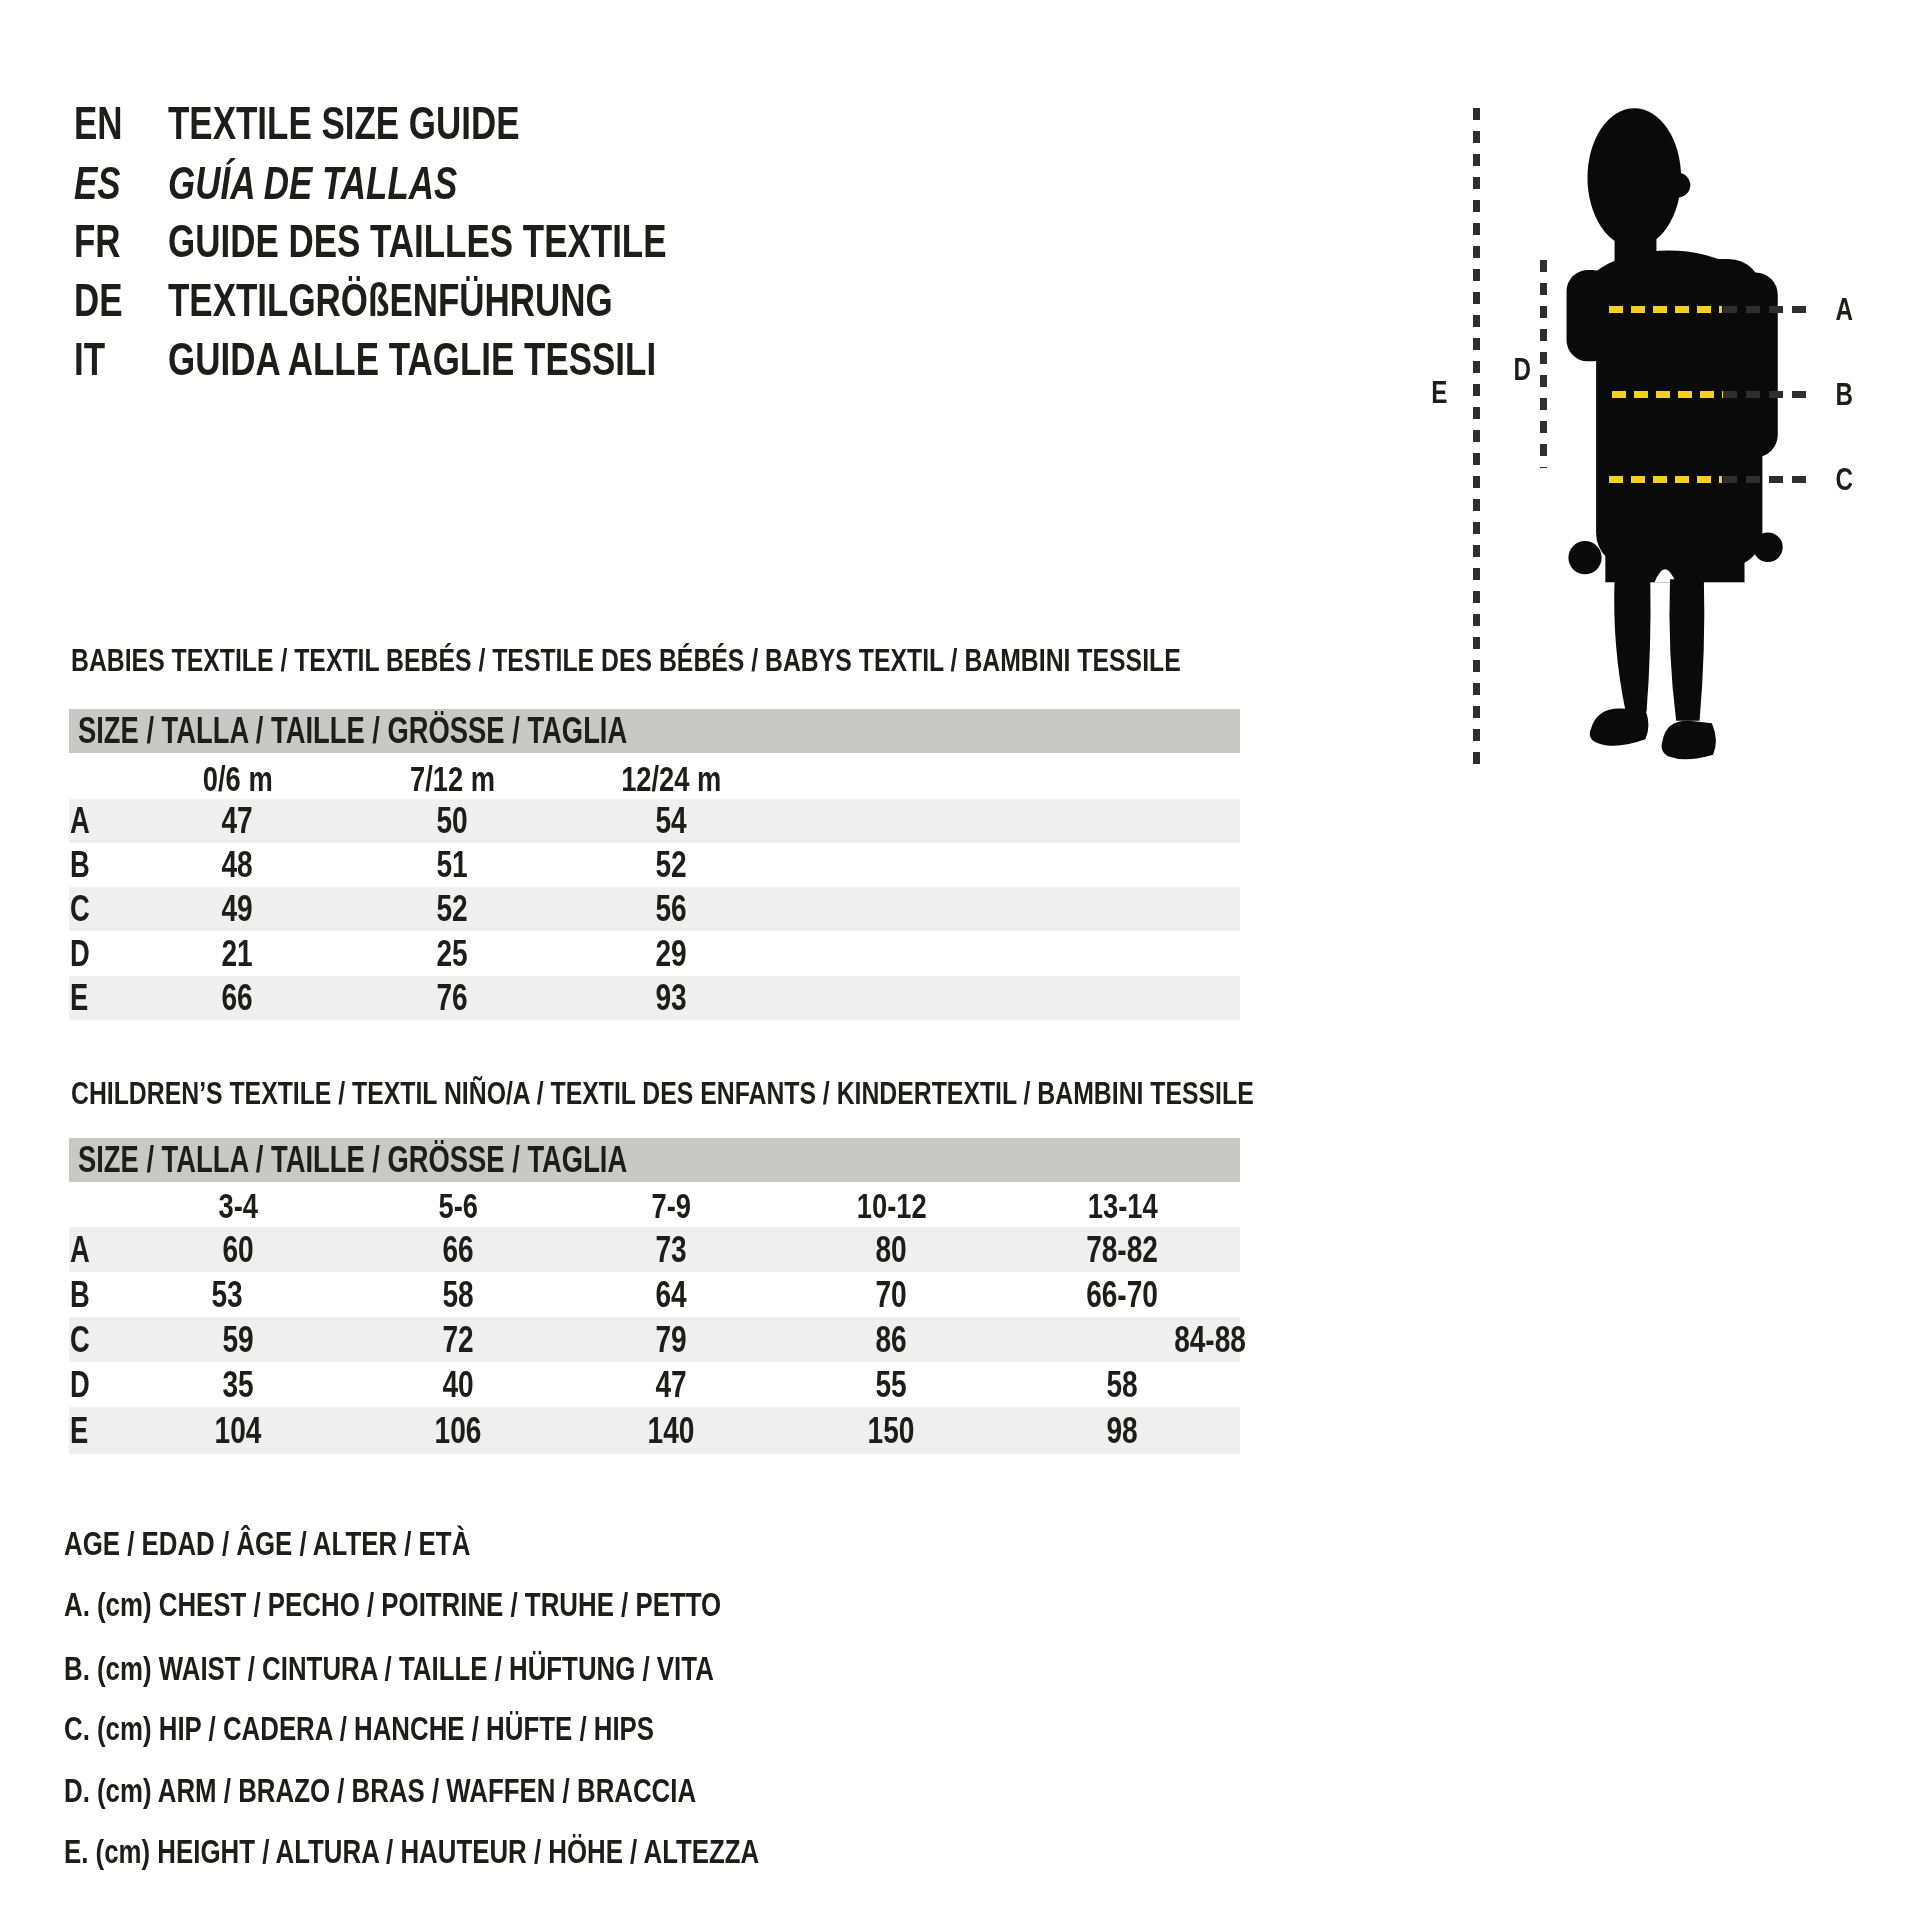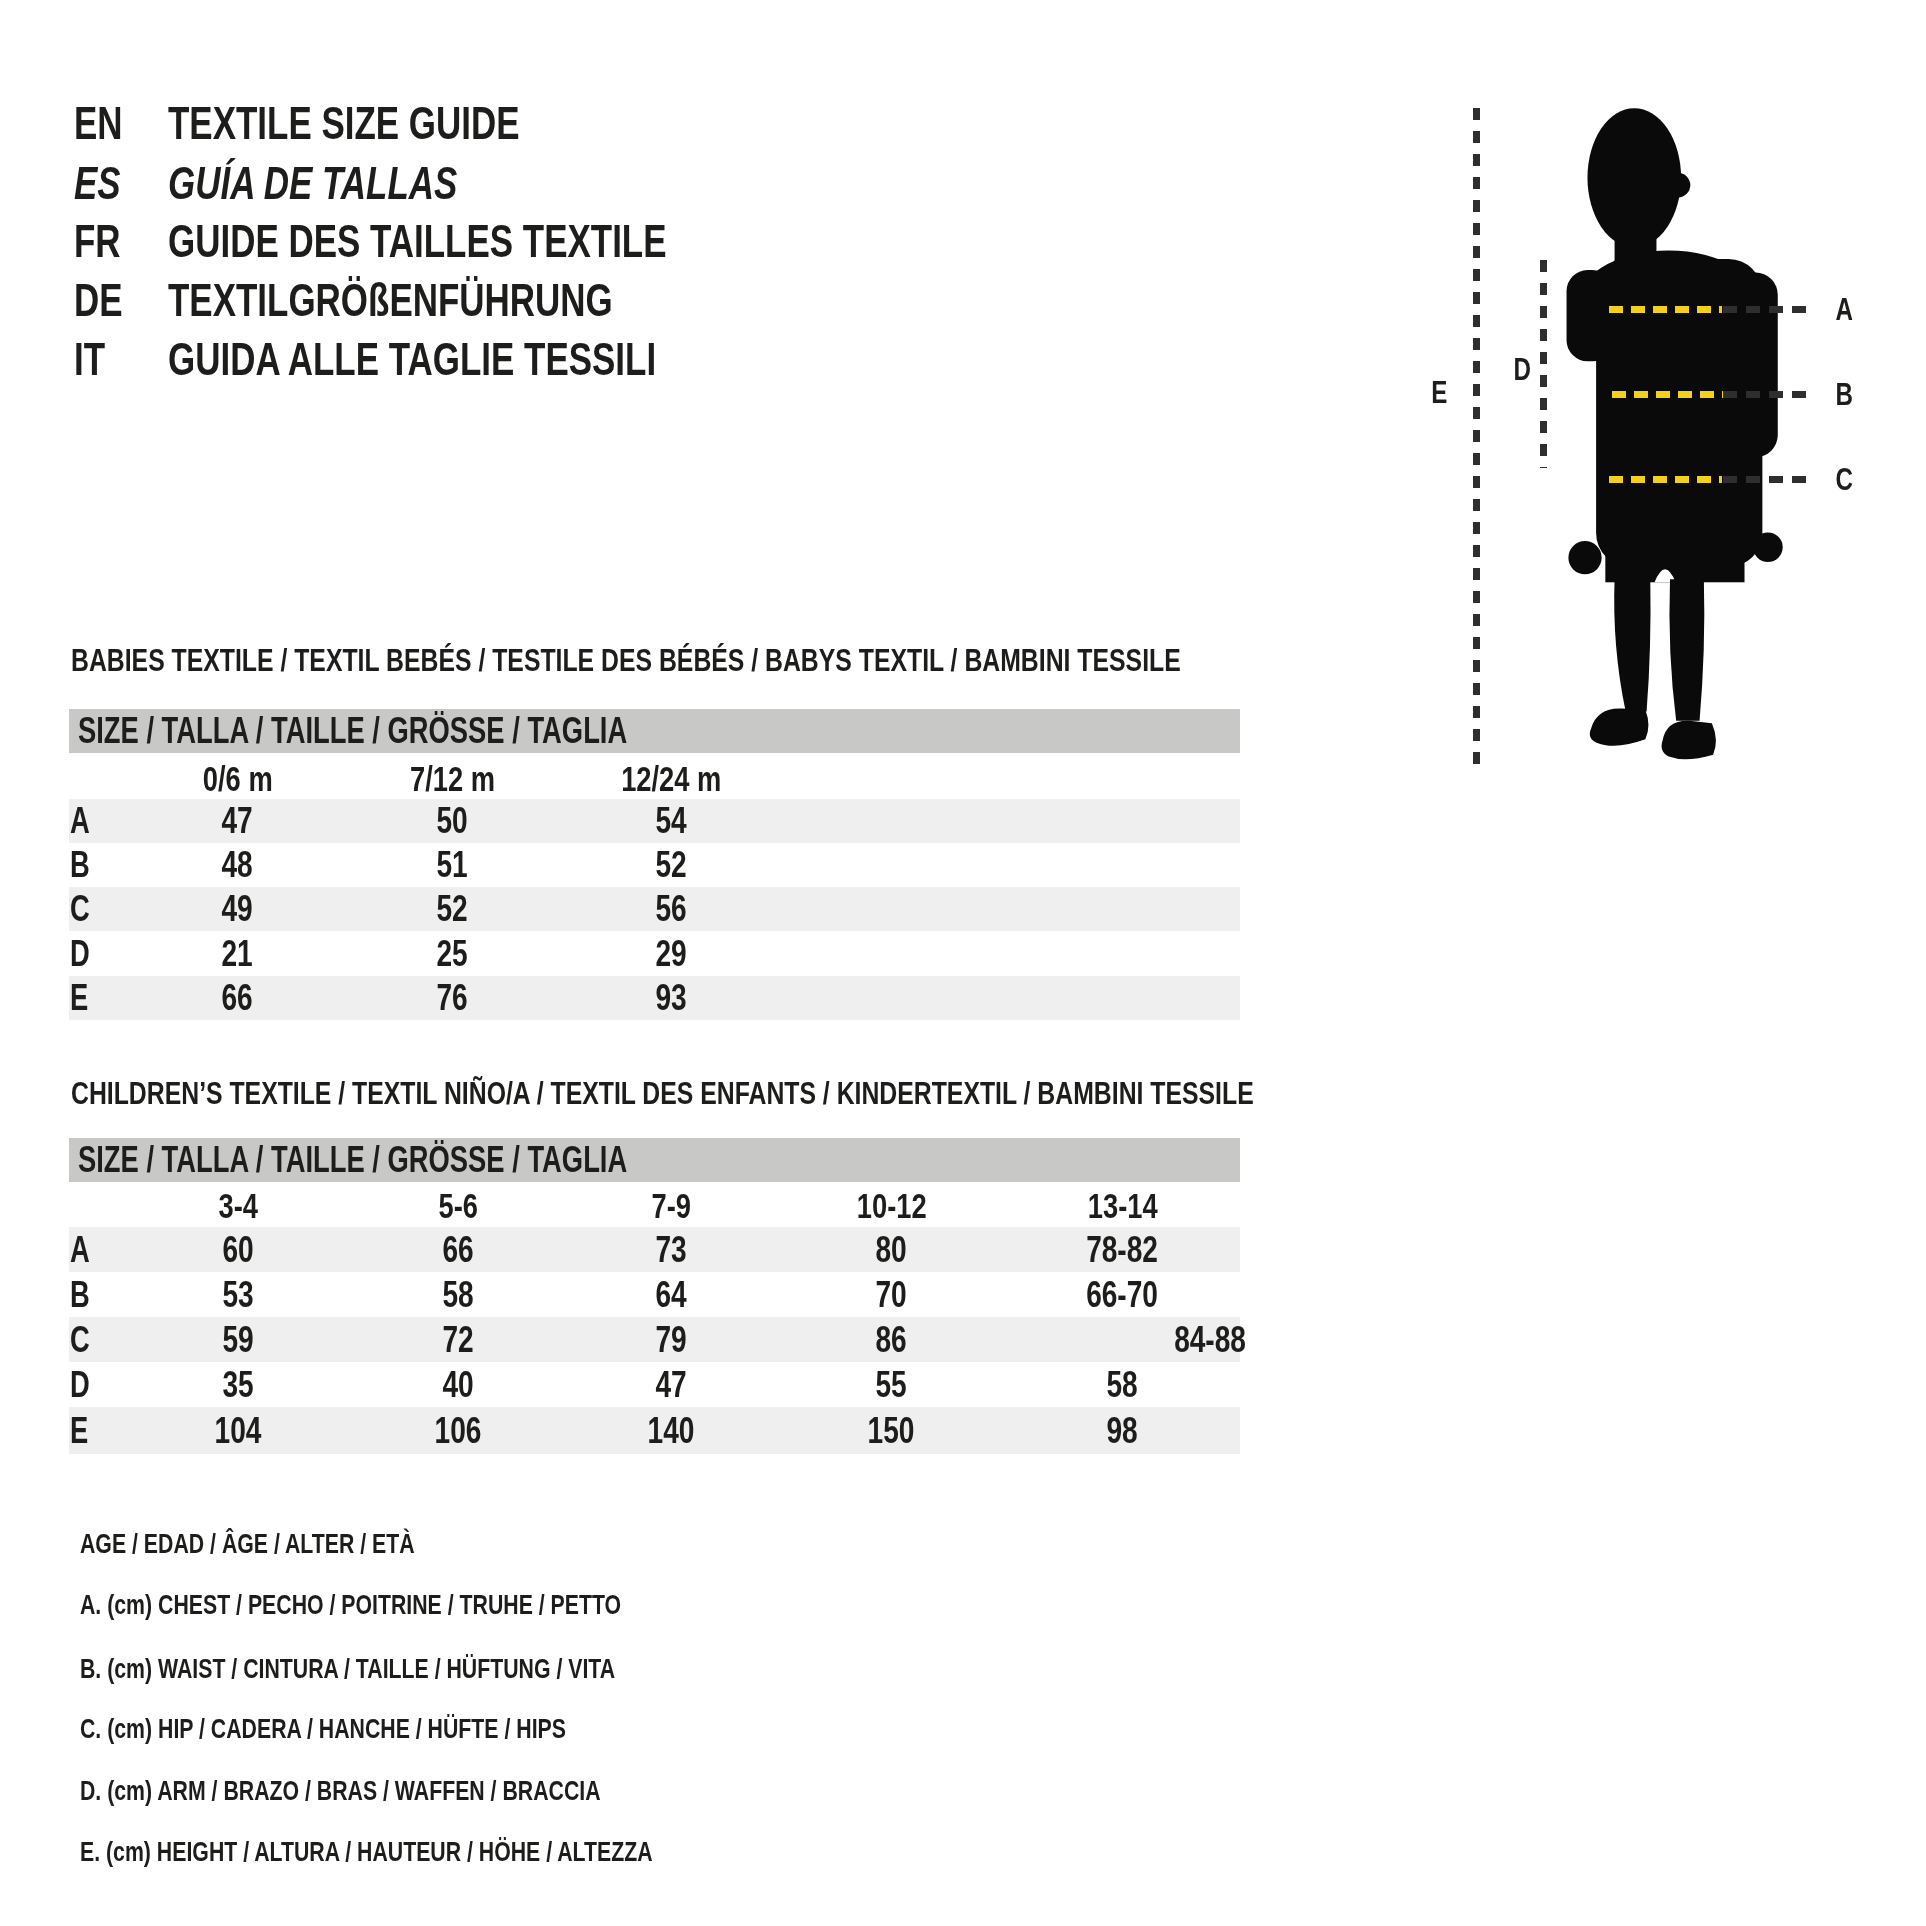--- a/index.html
+++ b/index.html
@@ -18,21 +18,21 @@
   .sec-title{position:absolute;left:71px;height:38px;line-height:38px;font-size:31px;}
   
   .bar{position:absolute;left:69px;width:1171px;height:44px;background:#c8c8c6;}
   .bar-text{position:absolute;left:8.6px;top:0;height:43px;line-height:44px;font-size:36px;}
   .colhead{position:absolute;width:185px;height:39px;line-height:39px;text-align:center;font-size:35px;}
   .trow{position:absolute;left:69px;width:1171px;}
   .stripe{background:#efefef;}
   .rlabel{position:absolute;left:1.2px;top:0;font-size:36px;}
   .cell{position:absolute;width:185px;top:0;text-align:center;font-size:36px;}
   
-  .leg-row{position:absolute;left:80px;height:39px;line-height:39px;font-size:28px;}
+  .leg-row{position:absolute;left:64px;height:39px;line-height:39px;font-size:34px;}
   
   .vdash{position:absolute;width:7.4px;background:repeating-linear-gradient(180deg,#2e2e2e 0 12.3px,transparent 12.3px 23px);}
   .ydash{position:absolute;height:7.4px;background:repeating-linear-gradient(90deg,#f2d01b 0 13.6px,transparent 13.6px 22px);}
   .kdash{position:absolute;height:7.4px;background:repeating-linear-gradient(90deg,#2e2e2e 0 13.6px,transparent 13.6px 23px);}
   .mlabel{position:absolute;width:43px;height:32px;line-height:32px;text-align:center;font-size:31px;}
 </style>
 </head>
 <body>
 
 <div id="canvas">
@@ -164,21 +164,21 @@
     <div class="trow stripe" style="top:1227px;height:45px;line-height:45px;">
       <span class="rlabel t"><span class="c">A</span></span>
       <span class="cell t" style="left:77px;"><span class="cc">60</span></span>
       <span class="cell t" style="left:297px;"><span class="cc">66</span></span>
       <span class="cell t" style="left:510px;"><span class="cc">73</span></span>
       <span class="cell t" style="left:730px;"><span class="cc">80</span></span>
       <span class="cell t" style="left:961px;"><span class="cc">78-82</span></span>
     </div>
     <div class="trow" style="top:1272px;height:45px;line-height:45px;">
       <span class="rlabel t"><span class="c">B</span></span>
-      <span class="cell t" style="left:77px;"><span class="cc">53</span></span>
+      <span class="cell t" style="left:66px;"><span class="cc">53</span></span>
       <span class="cell t" style="left:297px;"><span class="cc">58</span></span>
       <span class="cell t" style="left:510px;"><span class="cc">64</span></span>
       <span class="cell t" style="left:730px;"><span class="cc">70</span></span>
       <span class="cell t" style="left:961px;"><span class="cc">66-70</span></span>
     </div>
     <div class="trow stripe" style="top:1317px;height:45px;line-height:45px;">
       <span class="rlabel t"><span class="c">C</span></span>
       <span class="cell t" style="left:77px;"><span class="cc">59</span></span>
       <span class="cell t" style="left:297px;"><span class="cc">72</span></span>
       <span class="cell t" style="left:510px;"><span class="cc">79</span></span>

